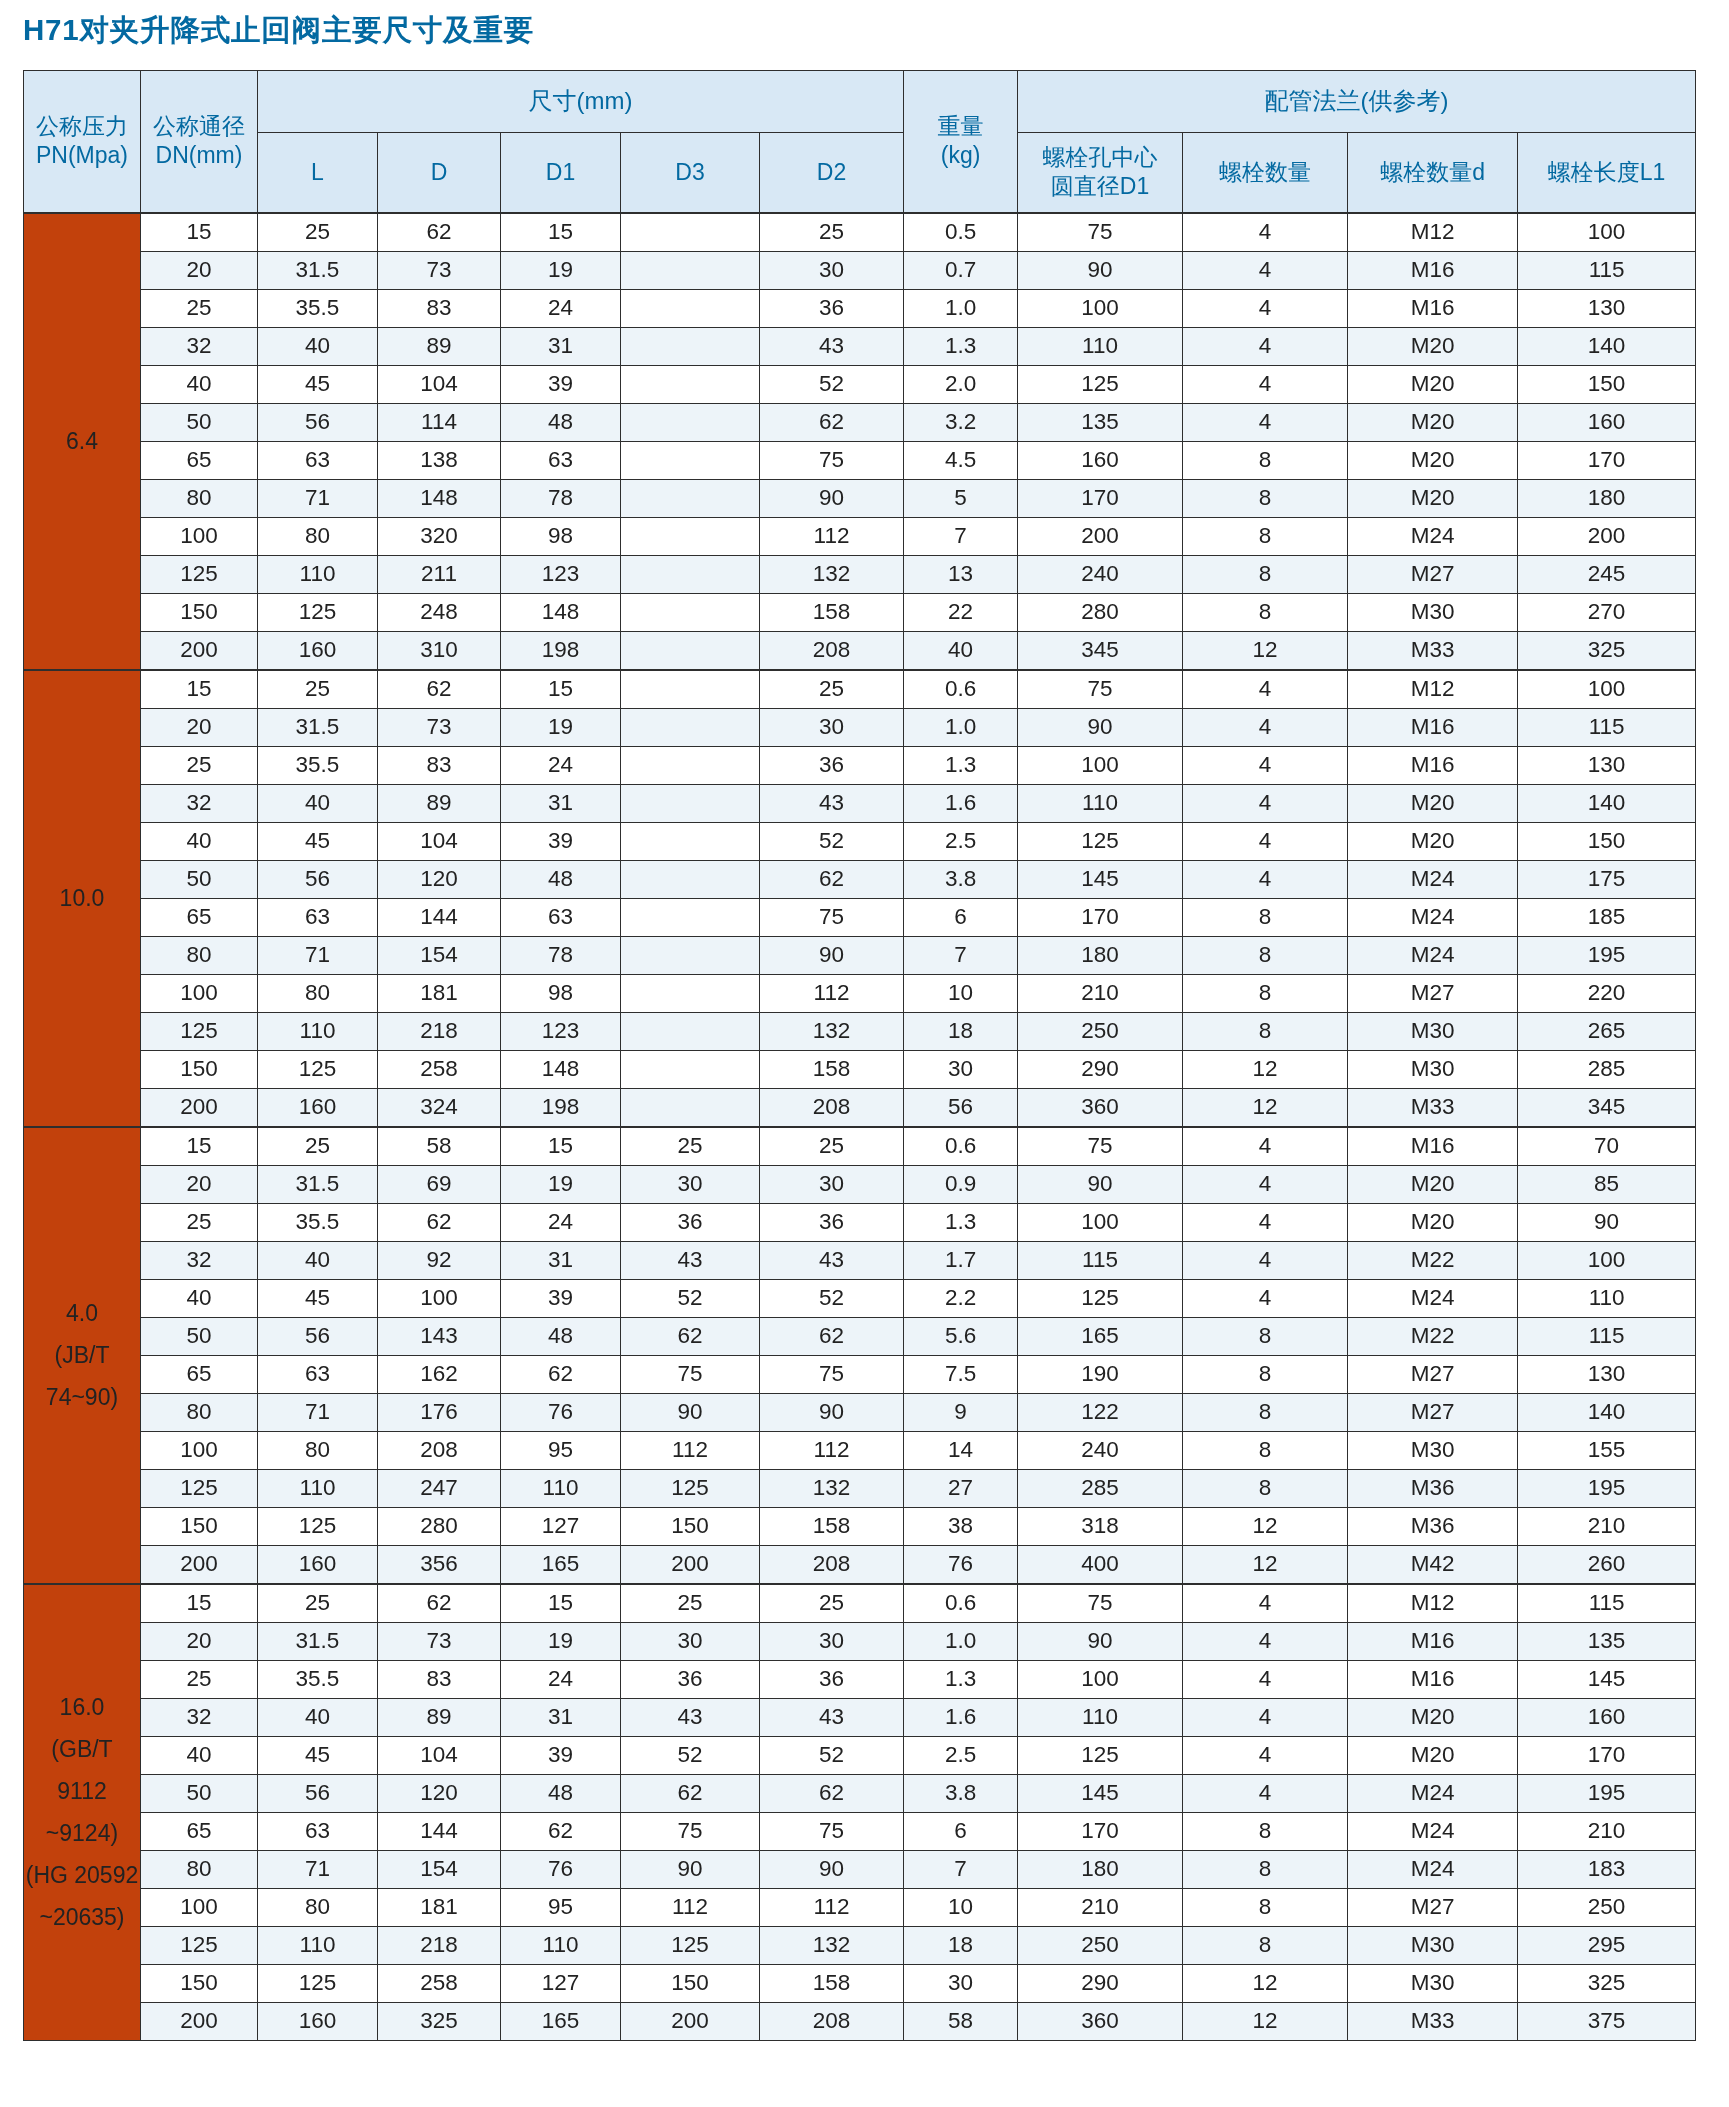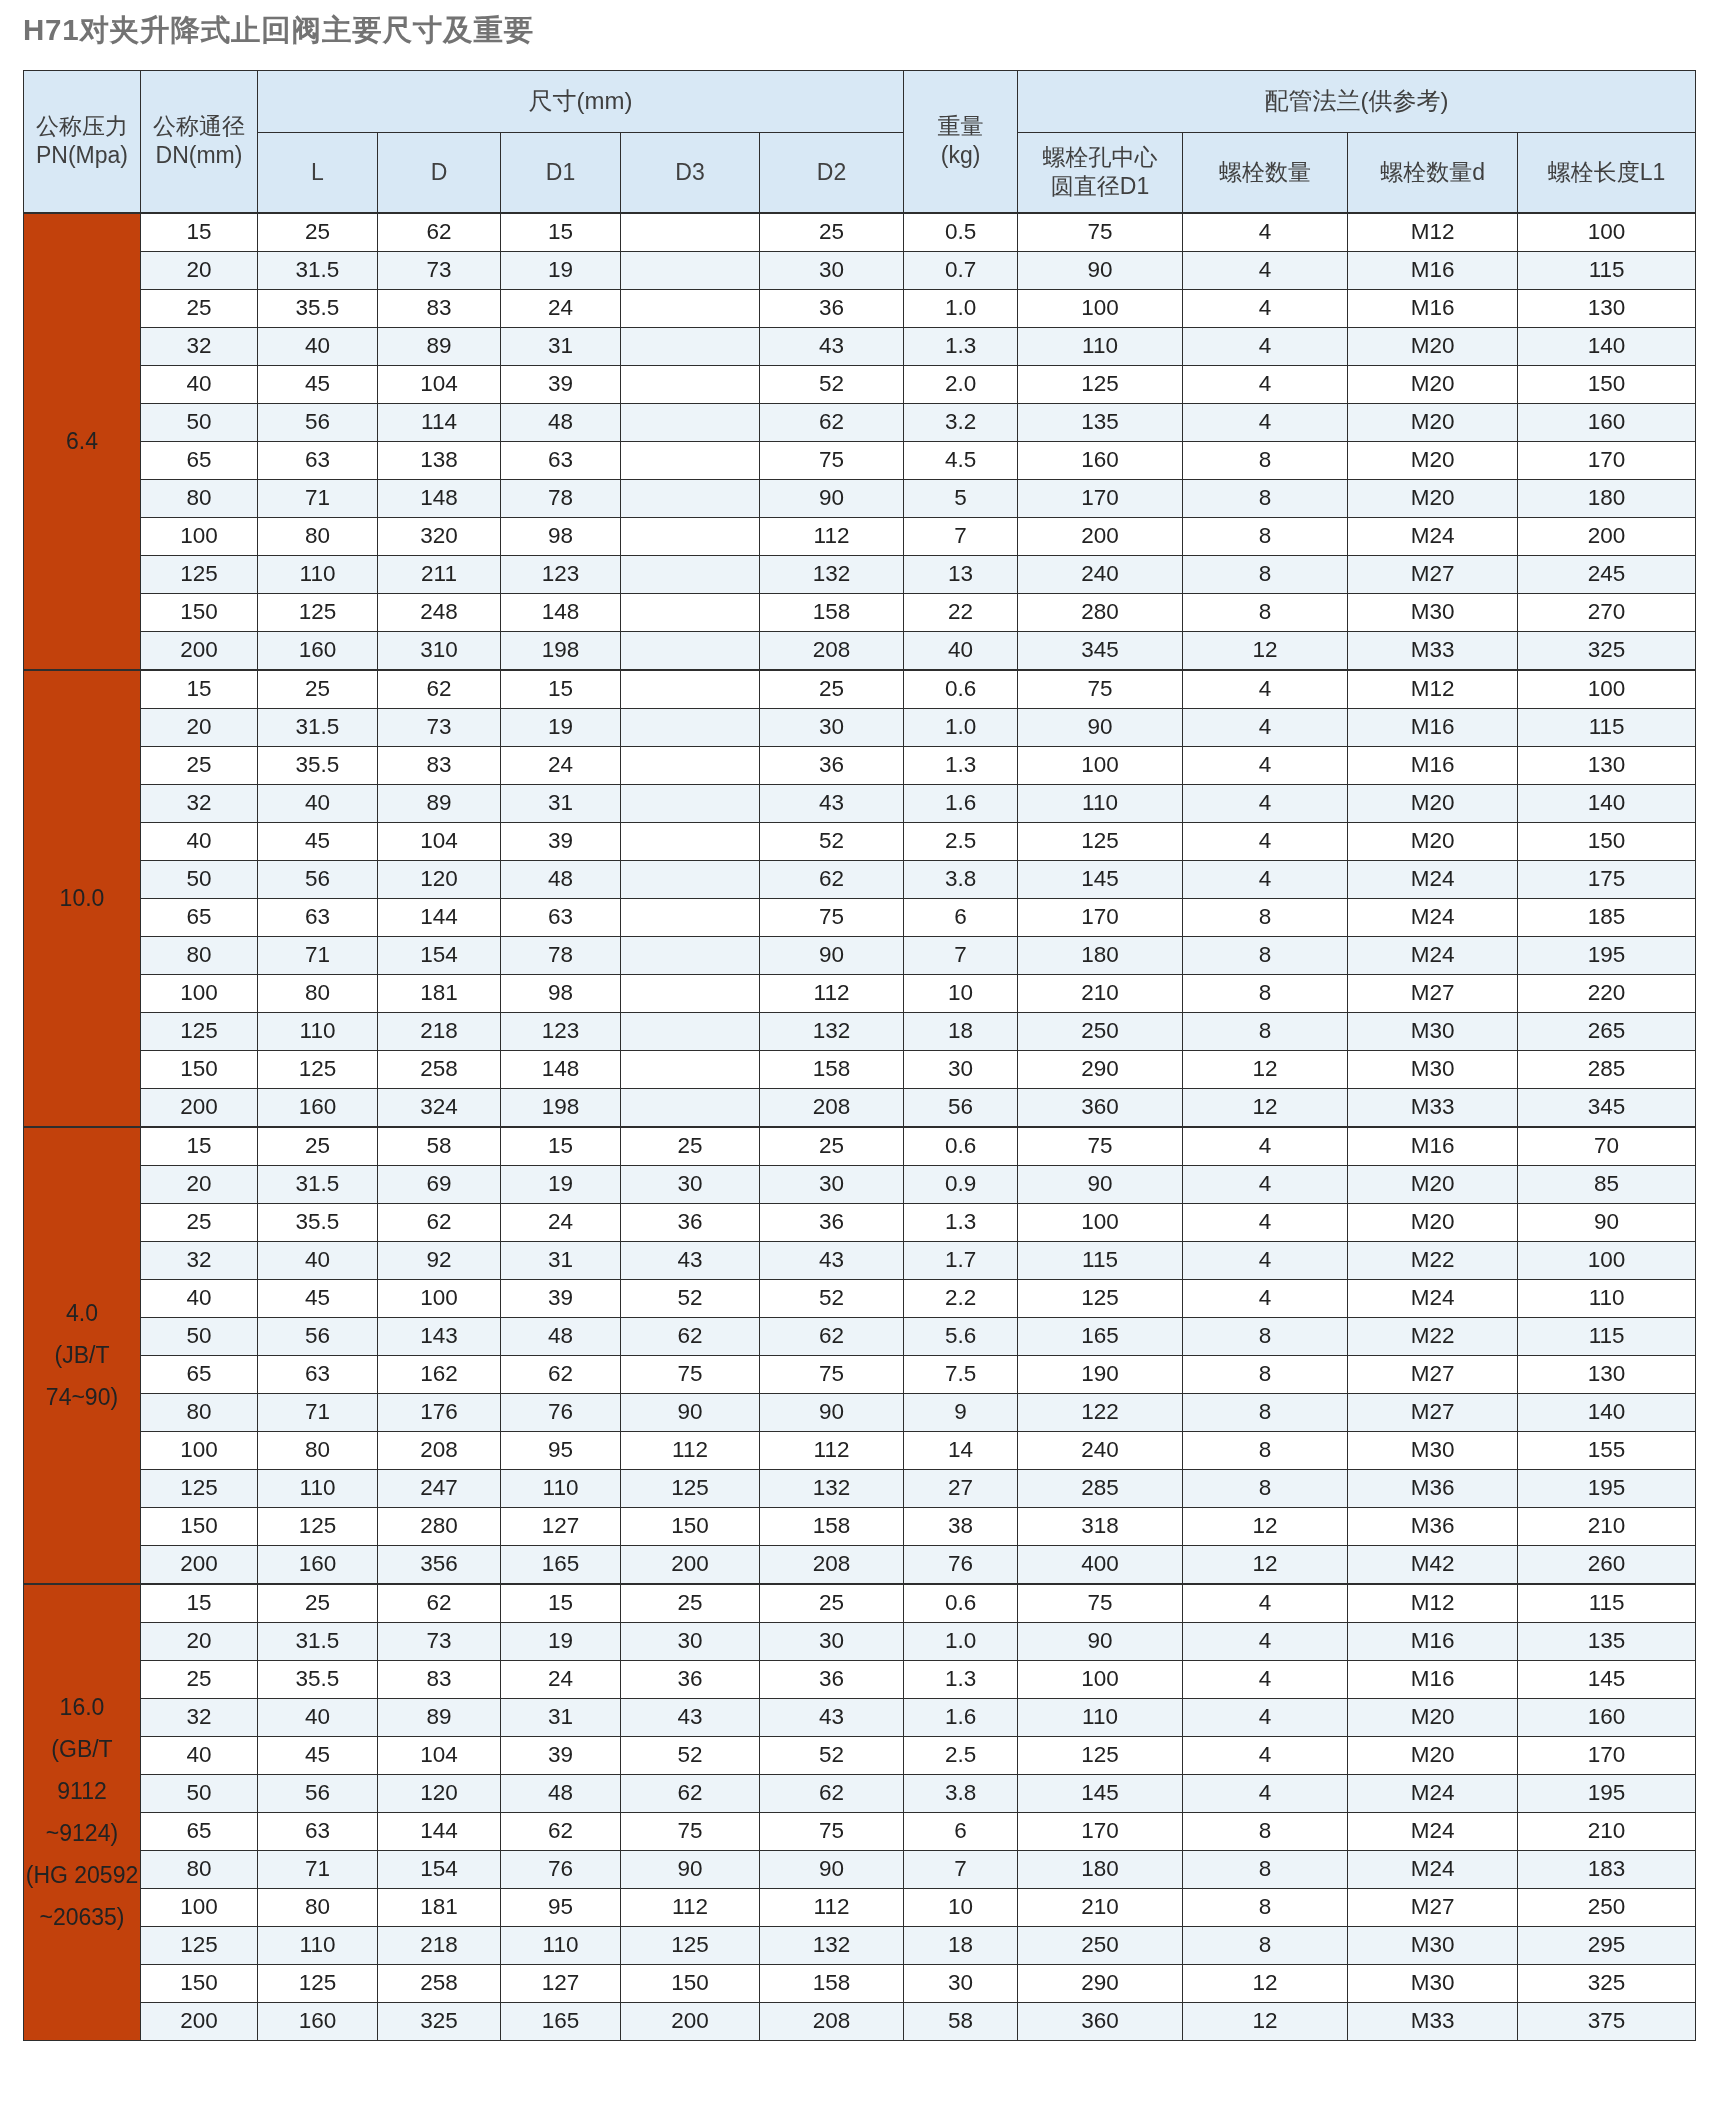--- a/index.html
+++ b/index.html
@@ -12,21 +12,21 @@
     width: 1729px;
     height: 2108px;
     box-sizing: border-box;
   }
   .page {
     padding: 11px 23px 0 23px;
   }
   .page-title {
     font-size: 29.5px;
     font-weight: 700;
-    color: #737373;
+    color: #0369a1;
     margin: 0 0 18.7px 0;
     letter-spacing: 0.8px;
   }
   table.spec-table {
     border-collapse: collapse;
     table-layout: fixed;
     width: 1669px;
     border: 1.6px solid #2e2e2e;
   }
   .spec-table th, .spec-table td {
@@ -34,21 +34,21 @@
     border-top-width: 1.6px;
     border-bottom-width: 1.6px;
     text-align: center;
     vertical-align: middle;
     padding: 0;
     overflow: hidden;
   }
   .spec-table thead th {
     background: #d8e8f5;
     font-weight: 400;
-    color: #404040;
+    color: #0369a1;
     font-size: 23px;
     white-space: pre-line;
     line-height: 1.25;
   }
   .spec-table thead tr.h-top th { height: 61px; }
   .spec-table thead tr.h-sub th { height: 79px; }
   .spec-table thead th.group-head { font-size: 24px; }
   .spec-table tbody td {
     font-size: 22.5px;
     color: #222222;

